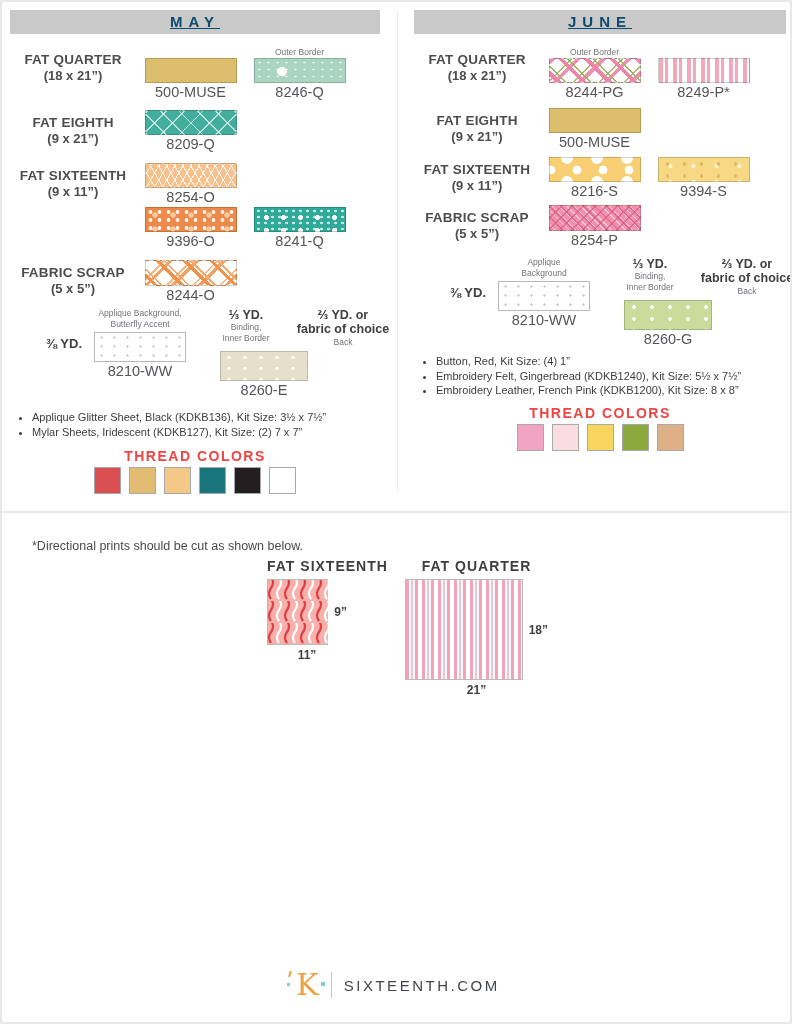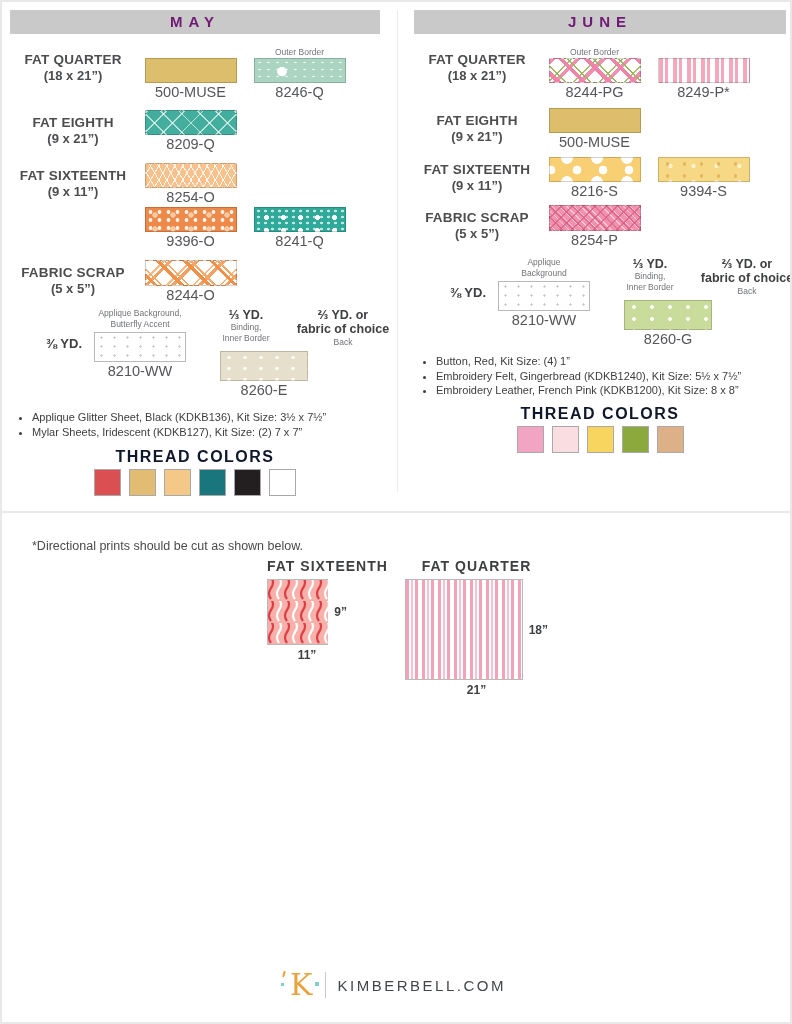--- a/index.html
+++ b/index.html
@@ -7,22 +7,22 @@
   #page { position:relative; width:792px; height:1024px; background:#fff;
           border:2px solid #e8e8e8; box-sizing:border-box; overflow:hidden; }
 
   
   .col { position:absolute; top:8px; }
   .col-may  { left:8px;  width:370px; }
   .col-june { left:412px; width:372px; }
   .vdivider { position:absolute; left:395px; top:8px; width:1px; height:482px; background:#ececec; }
   .hdivider { position:absolute; left:0; top:509px; width:792px; height:2px; background:#e9e9e9; }
 
-  .col-header { background:#c9c9c9; color:#701a75; text-align:center; font-size:15px;
-                letter-spacing:6px; font-weight:600; padding:3px 0 4px; }
+  .col-header { background:#c9c9c9; color:#0c4a6e; text-align:center; font-size:15px;
+                letter-spacing:6px; font-weight:600; padding:3px 0 4px;text-decoration:underline; }
 
   
   .frow { display:grid; grid-template-columns:126px 109px 109px; align-items:start; }
   .flabel { text-align:center; padding-top:5px; }
   .flabel-main { font-weight:700; font-size:13.5px; color:#4c4d4f; letter-spacing:.2px; }
   .flabel-size { font-weight:700; font-size:13px; color:#4c4d4f; margin-top:1px; }
   .cell { text-align:center; }
   .sw-note { height:11px; font-size:8.5px; color:#717377; line-height:11px; }
   .swatch { width:92px; height:25px; margin:0 auto; box-sizing:border-box;
             border:1px solid rgba(0,0,0,.18); }
@@ -96,21 +96,21 @@
   .y-right-stack { width:102px; text-align:center; }
   .y-amt2 { font-weight:700; font-size:12.5px; color:#3f4042; line-height:1.15; }
   .y-rzone .swatch { margin:3px 0 0 22px; }
   .y-rzone .sw-code { width:132px; text-align:center; }
 
   
   .bullets { margin:0; padding:0 0 0 22px; }
   .bullets li { font-size:11px; color:#3c3d3f; margin:1px 0; line-height:1.25; }
 
   
-  .thread-title { font-weight:700; font-size:16px; letter-spacing:1.5px; color:#0f172a; text-align:center; }
+  .thread-title { font-weight:700; font-size:14px; letter-spacing:1.5px; color:#ef4444; text-align:center; }
   .threads { display:flex; justify-content:center; gap:8px; margin-top:3px; }
   .tsq { width:27px; height:27px; box-sizing:border-box; border:1px solid #a9a9a9; }
 
   
   .cut-note { position:absolute; left:30px; right:0; top:537px; text-align:left;
               font-size:12.5px; color:#4a4b4d; }
   .diagram { position:absolute; }
   .d16 { left:265px; top:556px; width:80px; }
   .dq  { left:403px; top:556px; width:143px; }
   .diag-title { font-weight:700; font-size:14px; letter-spacing:1px; color:#3e3f41;
@@ -381,16 +381,16 @@
   </div>
 
   <div class="footer">
     <div class="logo-wrap">
       <span class="logo-k">K</span>
       <i class="acc acc1"></i>
       <i class="acc acc2"></i>
       <i class="acc acc3"></i>
     </div>
     <div class="sep"></div>
-    <div class="brand">KIMBERBELL.COM</div>
+    <div class="brand">SIXTEENTH.COM</div>
   </div>
 
 </div>
 
 </body></html>

